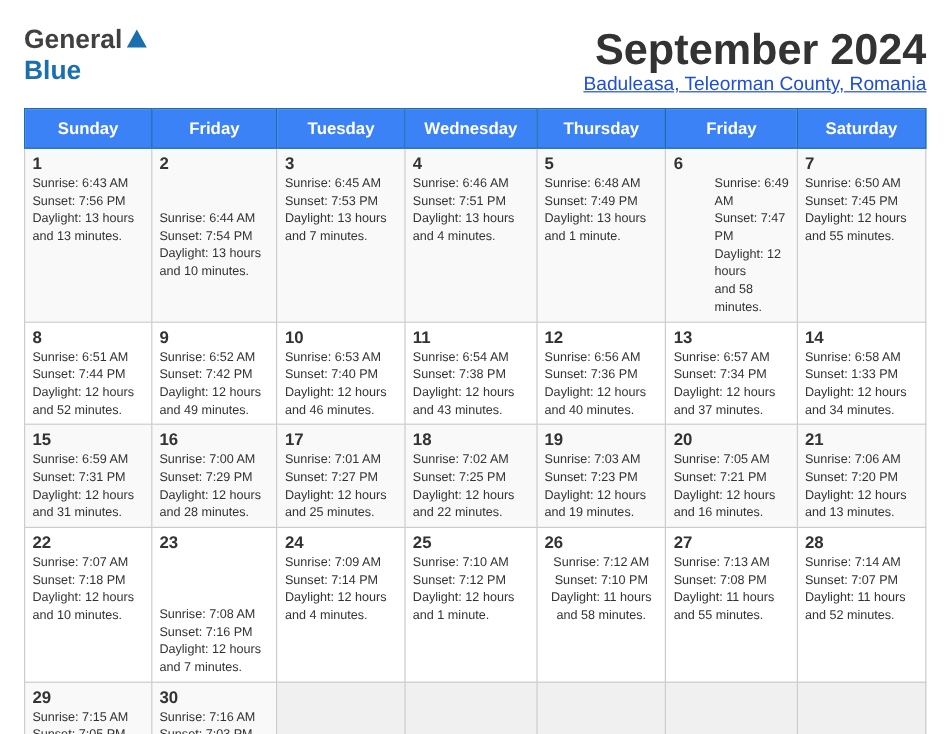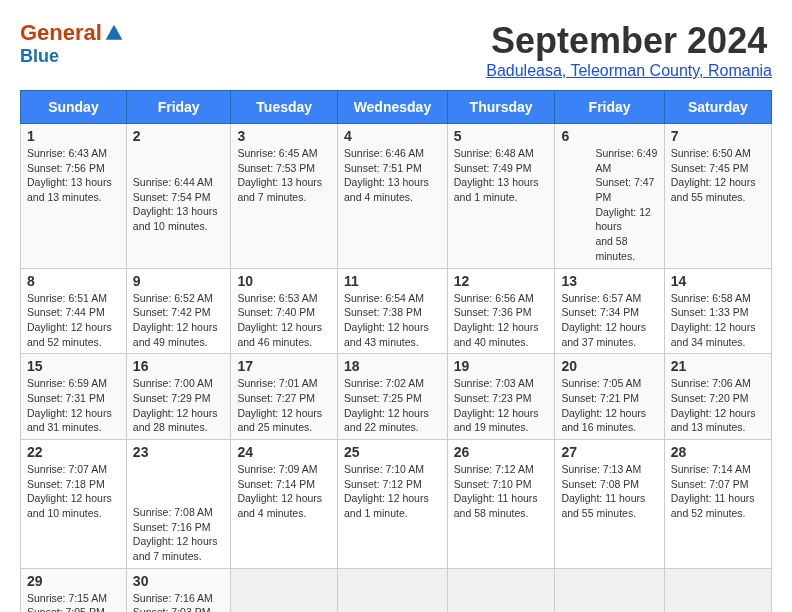--- a/index.html
+++ b/index.html
@@ -21,34 +21,34 @@
       flex-direction: column;
       align-items: flex-start;
     }
     .logo-text {
       display: flex;
       align-items: center;
     }
     .logo-general {
       font-size: 22px;
       font-weight: bold;
-      color: #c2410c;
+      color: #404040;
     }
     .logo-blue {
-      font-size: 18px;
+      font-size: 22px;
       font-weight: bold;
       color: #1a6faf;
     }
     .logo-icon {
       width: 20px;
       height: 20px;
       margin-left: 2px;
     }
     .title-section {
-      text-align: center;
+      text-align: right;
       margin-left: 25px;
     }
     .calendar-title {
       font-size: 36px;
       font-weight: bold;
       color: #333;
     }
     .calendar-subtitle {
       font-size: 16px;
       color: #1d4ed8;
@@ -306,21 +306,21 @@
         </td>
         <td>
           <span class="day-num">25</span>
           <div class="day-info" style="white-space: pre-line;">Sunrise: 7:10 AM
 Sunset: 7:12 PM
 Daylight: 12 hours
 and 1 minute.</div>
         </td>
         <td>
           <span class="day-num">26</span>
-          <div class="day-info" style="white-space: pre-line;">Sunrise: 7:12 AM
+          <div class="day-info" style="white-space: pre-line; text-align: center;">Sunrise: 7:12 AM
 Sunset: 7:10 PM
 Daylight: 11 hours
 and 58 minutes.</div>
         </td>
         <td>
           <span class="day-num">27</span>
           <div class="day-info" style="white-space: pre-line;">Sunrise: 7:13 AM
 Sunset: 7:08 PM
 Daylight: 11 hours
 and 55 minutes.</div>

